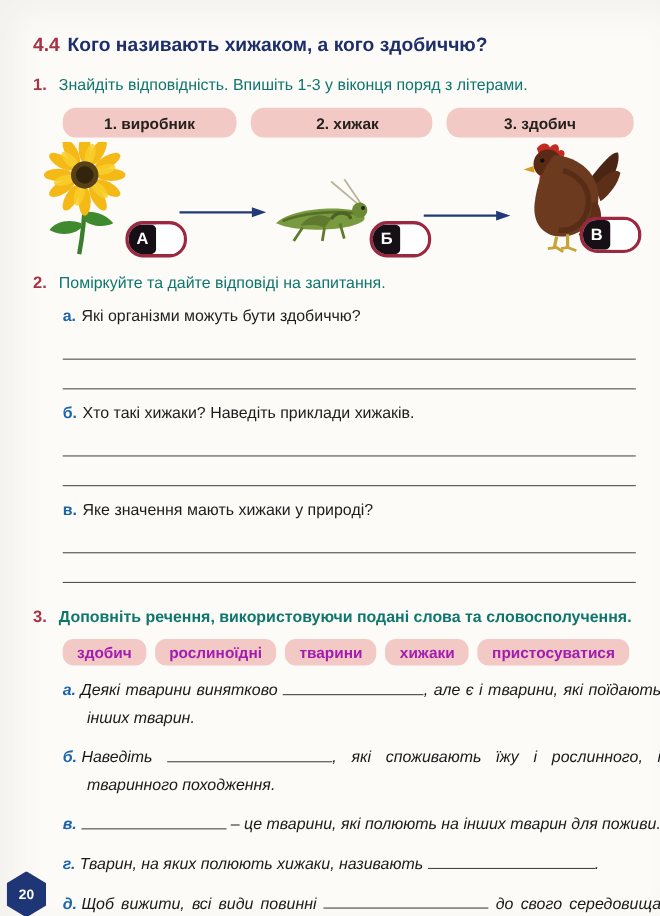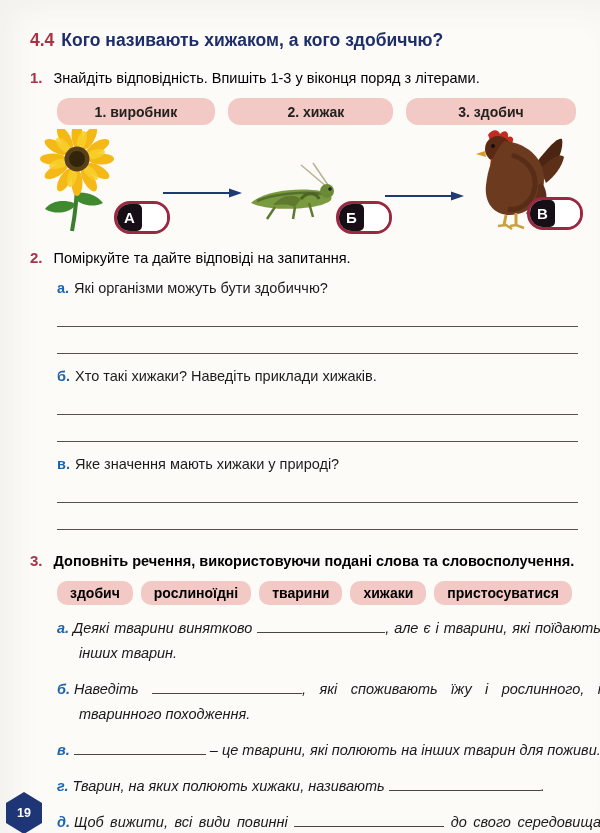--- a/index.html
+++ b/index.html
@@ -16,21 +16,21 @@
   .content { padding:30px 24px 0 30px; }
 
   
   .title-row { font-size:17.5px; font-weight:bold; margin-bottom:18px; }
   .sec-num { color:#a83246; margin-right:7px; }
   .sec-title { color:#1d2e6b; }
 
   
   .task-row { font-size:14.5px; margin-bottom:10px; }
   .task-num { color:#a83246; font-weight:bold; font-size:15px; margin-right:11px; }
-  .task-instr { color:#000000; }
+  .task-instr { color:#0f766e; }
   .task-instr.bold { font-weight:bold; }
 
   
   .options-row { display:flex; gap:13px; margin:12px 0 2px 27px; }
   .option-pill {
     background:#f2c9c5; border-radius:12px; height:27px;
     display:flex; align-items:center; justify-content:center;
     font-weight:bold; font-size:14px; color:#24211f;
   }
   .o1 { width:168px; } .o2 { width:164px;padding-left:11px; } .o3 { width:181px; }
@@ -65,21 +65,21 @@
     margin-left:27px; width:521px; height:26px;
     border-bottom:1.4px solid #555049;
   }
   .line-gap { margin-bottom:14px; }
 
   
   .t3 { margin-top:22px; }
   .word-bank { display:flex; gap:8px; margin:12px 0 8px 27px; }
   .word-pill {
     background:#f2c9c5; border-radius:10px; padding:4px 13px;
-    font-weight:bold; font-size:14px; color:#000000; white-space:nowrap;
+    font-weight:bold; font-size:14px; color:#a21caf; white-space:nowrap;
   }
   .sentence {
     margin:11px 0 11px 27px; width:522px; text-align:justify;
     font-size:14.5px; line-height:1.72;
     padding-left:22px; text-indent:-22px; color:#191919;font-style:italic;
   }
   .s-letter { color:#1e64ad; font-weight:bold; margin-right:4px; }
   .blank {
     display:inline-block; height:0.85em;
     border-bottom:1.4px solid #4a453f;
@@ -252,15 +252,15 @@
       </div>
 
       <div class="sentence">
         <span class="s-letter">д.</span><span>Щоб вижити, всі види повинні </span><span class="blank bl-d"></span><span> до свого середовища існування.</span>
       </div>
     </div>
 
   </div>
 
   <div class="page-hex">
-    <span>19</span>
+    <span>20</span>
   </div>
 </div>
 
 </body></html>

